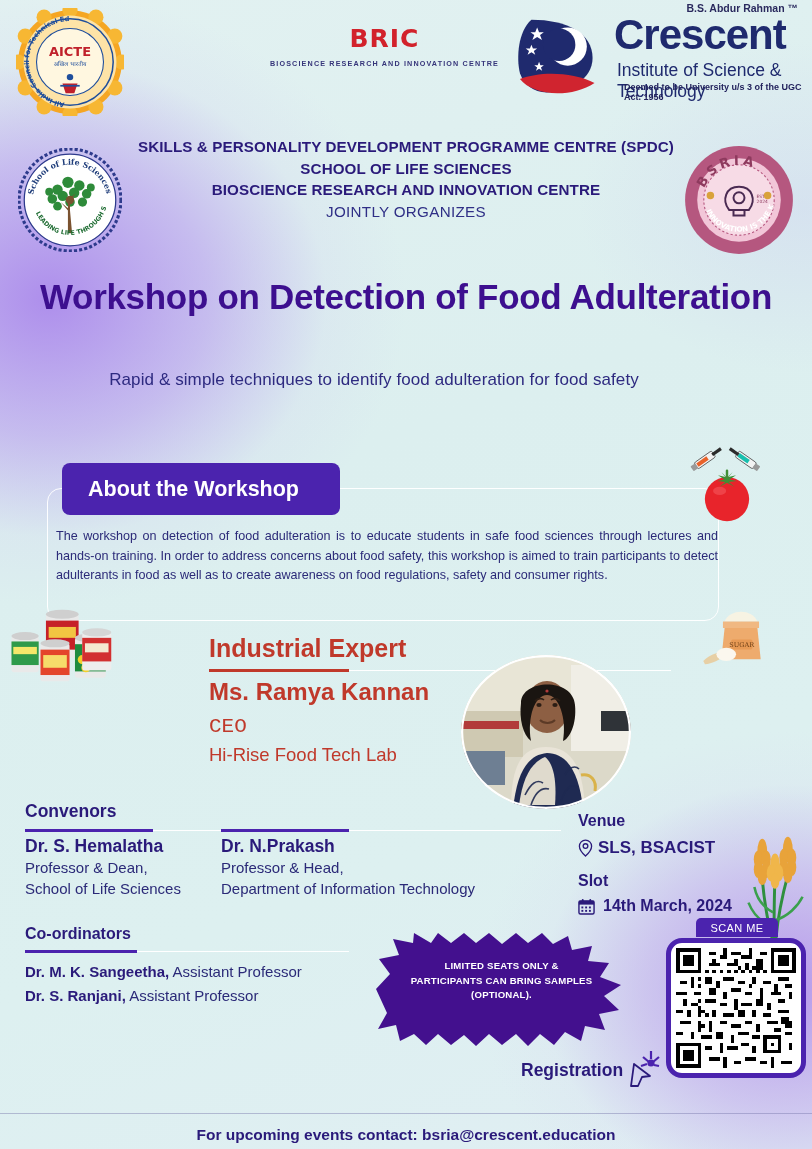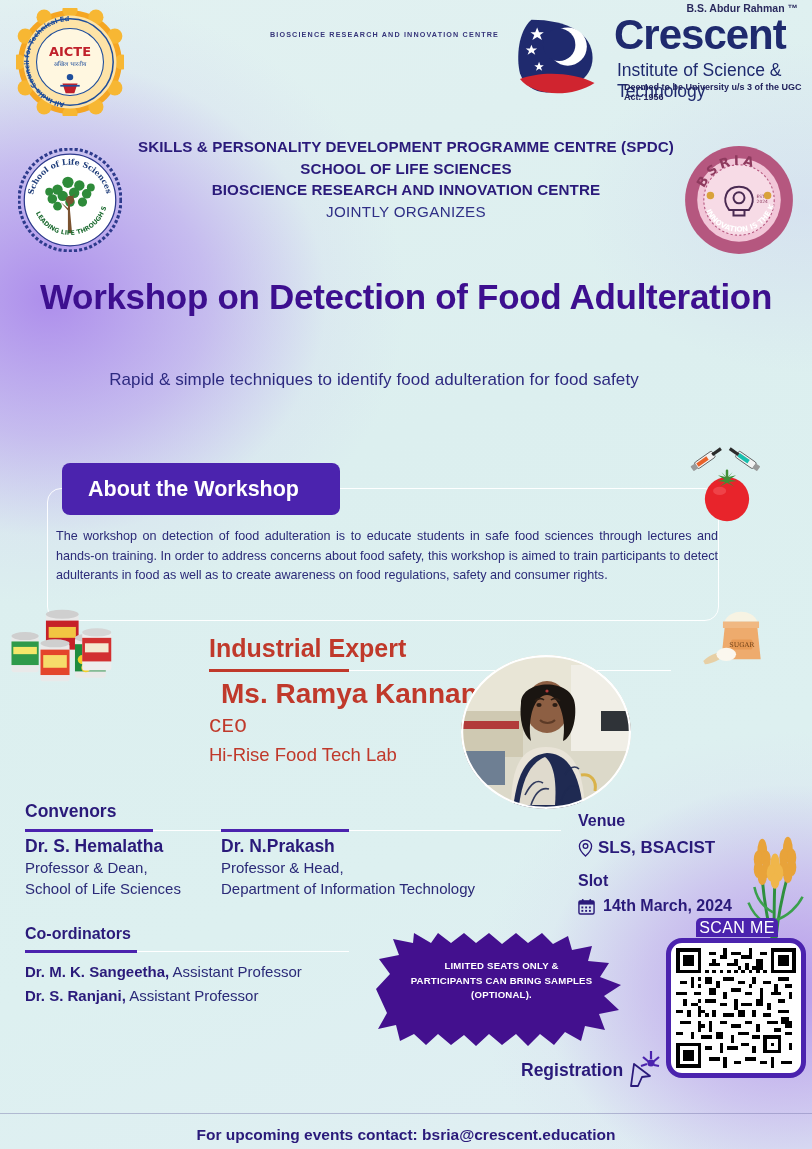--- a/index.html
+++ b/index.html
@@ -52,21 +52,21 @@
   .about-tab{ position:absolute; left:62px; top:463px; width:278px; height:52px;
      background:#4b23ae; border-radius:8px; display:flex; align-items:center; padding-left:26px; }
   .about-tab span{ color:#fff; font-size:21.5px; font-weight:bold; }
   .about-text{ position:absolute; left:56px; top:527px; width:662px;
      font-size:12.6px; line-height:19.6px; color:#2b2a78; text-align:justify; }
 
   
   .exp-title{ position:absolute; left:209px; top:634px; font-size:25px; font-weight:bold; color:#c0392b; }
   .exp-rule{ position:absolute; left:209px; top:669px; width:140px; height:3.2px; background:#c0392b; }
   .exp-rule2{ position:absolute; left:349px; top:670px; width:322px; height:1.2px; background:#ffffff; }
-  .exp-name{ position:absolute; left:209px; top:678px; font-size:28px; font-weight:bold; color:#c0392b;margin-left:12px; }
+  .exp-name{ position:absolute; left:209px; top:678px; font-size:24px; font-weight:bold; color:#c0392b; }
   .exp-role{ position:absolute; left:209px; top:715px; font-size:21px; color:#c0392b;font-family:Liberation Mono, monospace; }
   .exp-org{ position:absolute; left:209px; top:744px; font-size:18.5px; color:#c0392b; }
 
   .expert-photo{ position:absolute; left:461px; top:655px; width:170px; height:154px;
      border-radius:50%; overflow:hidden; }
 
   
   .conv-head{ position:absolute; left:25px; top:801px; font-size:17.5px; font-weight:bold; color:#2a1a7a; }
   .conv-rule-a{ position:absolute; left:25px; top:829px; width:128px; height:2.6px; background:#4b23ae; }
   .conv-rule-b{ position:absolute; left:221px; top:829px; width:128px; height:2.6px; background:#4b23ae; }
@@ -94,21 +94,21 @@
 
   
   .burst{ position:absolute; left:376px; top:933px; width:251px; height:113px; }
   .burst-text{ position:absolute; left:376px; top:959px; width:251px; text-align:center;
      color:#fff; font-size:9.6px; font-weight:bold; line-height:14.5px; letter-spacing:.2px; }
 
   
   .qr-card{ position:absolute; left:666px; top:938px; width:140px; height:140px;
      background:#fff; border:5px solid #4b23ae; border-radius:16px; }
   .qr-tab{ position:absolute; left:696px; top:918px; width:82px; height:19px;
-     background:#4b23ae; border-radius:5px 5px 0 0; color:#fff; font-size:16px;
+     background:#4b23ae; border-radius:5px 5px 0 0; color:#fff; font-size:11px;
      display:flex; align-items:center; justify-content:center; letter-spacing:.4px;text-align:center; }
   .qr-img{ position:absolute; left:676px; top:948px; width:120px; height:120px; }
   .reg-label{ position:absolute; left:521px; top:1060px; font-size:17.5px; font-weight:bold; color:#2a1a7a; }
   .cursor-ic{ position:absolute; left:625px; top:1048px; width:36px; height:40px; }
 
   
   .footer-sep{ position:absolute; left:0; top:1113px; width:812px; height:1.3px; background:rgba(120,120,170,.45); }
   .footer{ position:absolute; left:0; top:1126px; width:812px; text-align:center;
      font-size:15.5px; font-weight:bold; color:#2a1a7a; }
 
@@ -155,20 +155,21 @@
         <text x="50" y="54" text-anchor="middle" font-size="5.4" fill="#1f4e9c" font-family="DejaVu Sans">अखिल भारतीय</text>
         <g transform="translate(50,70)">
           <circle cx="0" cy="-6" r="3" fill="#1f4e9c"></circle>
           <path d="M-7,0 L7,0 L4,9 L-4,9 Z" fill="#c0212b"></path>
           <path d="M-9,2 L9,2" stroke="#1f4e9c" stroke-width="1.6"></path>
         </g>
       </g>
     </svg>
 
     <div class="bric">
+      <div class="bric-word">BRIC</div>
       <div class="bric-sub">BIOSCIENCE RESEARCH AND INNOVATION CENTRE</div>
     </div>
 
     <div class="crescent">
       <div class="cres-tm">B.S. Abdur Rahman ™</div>
       <svg style="position:absolute;left:0;top:14px;width:96px;height:86px" viewBox="0 0 100 90">
         <path d="M18,4 C55,4 82,18 82,44 C82,66 58,80 34,80 C20,80 10,72 6,60 C2,44 4,16 18,4 Z" fill="#1f2a6e"></path>
         <circle cx="56" cy="32" r="20" fill="#fff"></circle>
         <circle cx="47" cy="30" r="17" fill="#1f2a6e"></circle>
         <g fill="#fff">

